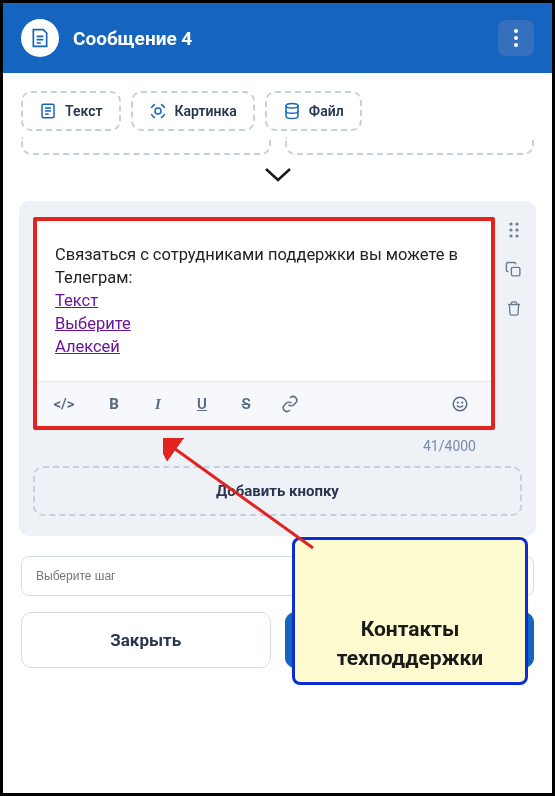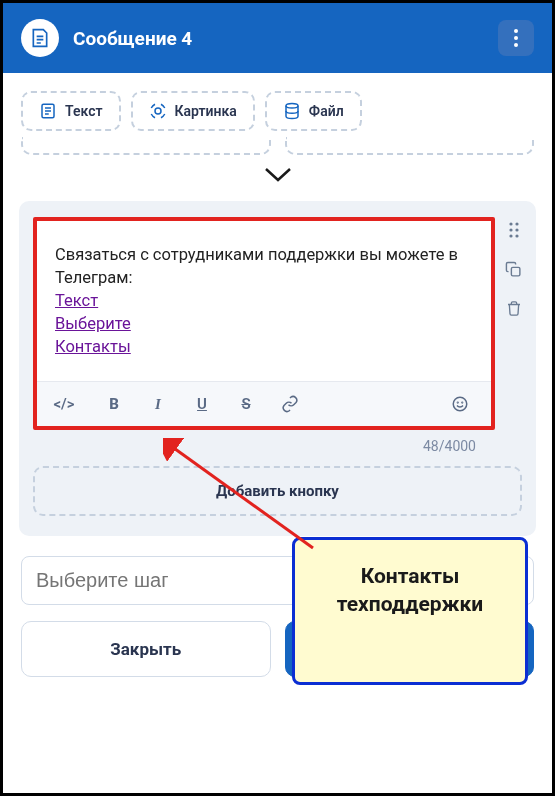--- a/index.html
+++ b/index.html
@@ -165,21 +165,21 @@
     .step-label {
       font-size: 16px;
       color: #222;
       margin-bottom: 8px;
     }
     .step-select {
       width: 100%;
       border: 1px solid #d3dce8;
       border-radius: 8px;
       padding: 12px 14px;
-      font-size: 20px;
+      font-size: 12px;
       color: #9aa7ba;
       background: #fff;
     }
     .footer {
       display: flex;
       gap: 14px;
       padding: 16px 18px 18px 18px;
     }
     .btn {
       flex: 1;
@@ -207,29 +207,29 @@
     .callout {
       position: absolute;
       right: 24px;
       top: 534px;
       width: 236px;
       height: 148px;
       background: #fffbd0;
       border: 3px solid #0b2ed3;
       border-radius: 8px;
       display: flex;
-      align-items: flex-start;
+      align-items: flex-end;
       justify-content: center;
       text-align: center;
       font-size: 21px;
       font-weight: 700;
       color: #1a1a1a;
       line-height: 1.35;
       z-index: 10;
-      padding: 22px;
+      padding: 10px;
     }
     .arrow-svg {
       position: absolute;
       top: 435px;
       left: 160px;
       z-index: 11;
       pointer-events: none;
     }
   </style>
 </head>
@@ -288,21 +288,21 @@
     </svg>
 </div>
 
 <div class="editor-zone">
   <div class="editor-wrap">
     <div class="redbox">
       <div class="text-area">
         <span>Связаться с сотрудниками поддержки вы можете в Телеграм:</span><br>
         <a href="#">Текст</a><br>
         <a href="#">Выберите</a><br>
-        <a href="#">Контакты</a>
+        <a href="#">Алексей</a>
       </div>
       <div class="toolbar">
         <div class="tbtn first">&lt;/&gt;</div>
         <div class="tbtn" style="font-weight:800">B</div>
         <div class="tbtn" style="font-style:italic;font-family:serif">I</div>
         <div class="tbtn" style="text-decoration:underline">U</div>
         <div class="tbtn" style="text-decoration:line-through">S</div>
         <div class="tbtn">
           <svg width="18" height="18" viewBox="0 0 24 24" fill="none" stroke="#5a6a85" stroke-width="2">
               <path d="M10 13a5 5 0 0 0 7 0l3-3a5 5 0 0 0-7-7l-1 1"></path>
@@ -336,21 +336,21 @@
             <path d="M5 15H4a2 2 0 0 1-2-2V4a2 2 0 0 1 2-2h9a2 2 0 0 1 2 2v1"></path>
           </svg>
       </div>
       <div class="sbtn">
         <svg width="16" height="17" viewBox="0 0 24 24" fill="none" stroke="#6a7b92" stroke-width="2">
             <path d="M3 6h18M8 6V4a2 2 0 0 1 2-2h4a2 2 0 0 1 2 2v2M19 6l-1 14a2 2 0 0 1-2 2H8a2 2 0 0 1-2-2L5 6"></path>
           </svg>
       </div>
     </div>
   </div>
-  <div class="counter">48/4000</div>
+  <div class="counter">41/4000</div>
   <div class="add-btn">Добавить кнопку</div>
 </div>
 
 <div class="step-section">
   <input class="step-select" readonly="" placeholder="Выберите шаг" style="">
 </div>
 
 <div class="footer">
   <div class="btn btn-secondary">
     <span>Закрыть</span>

